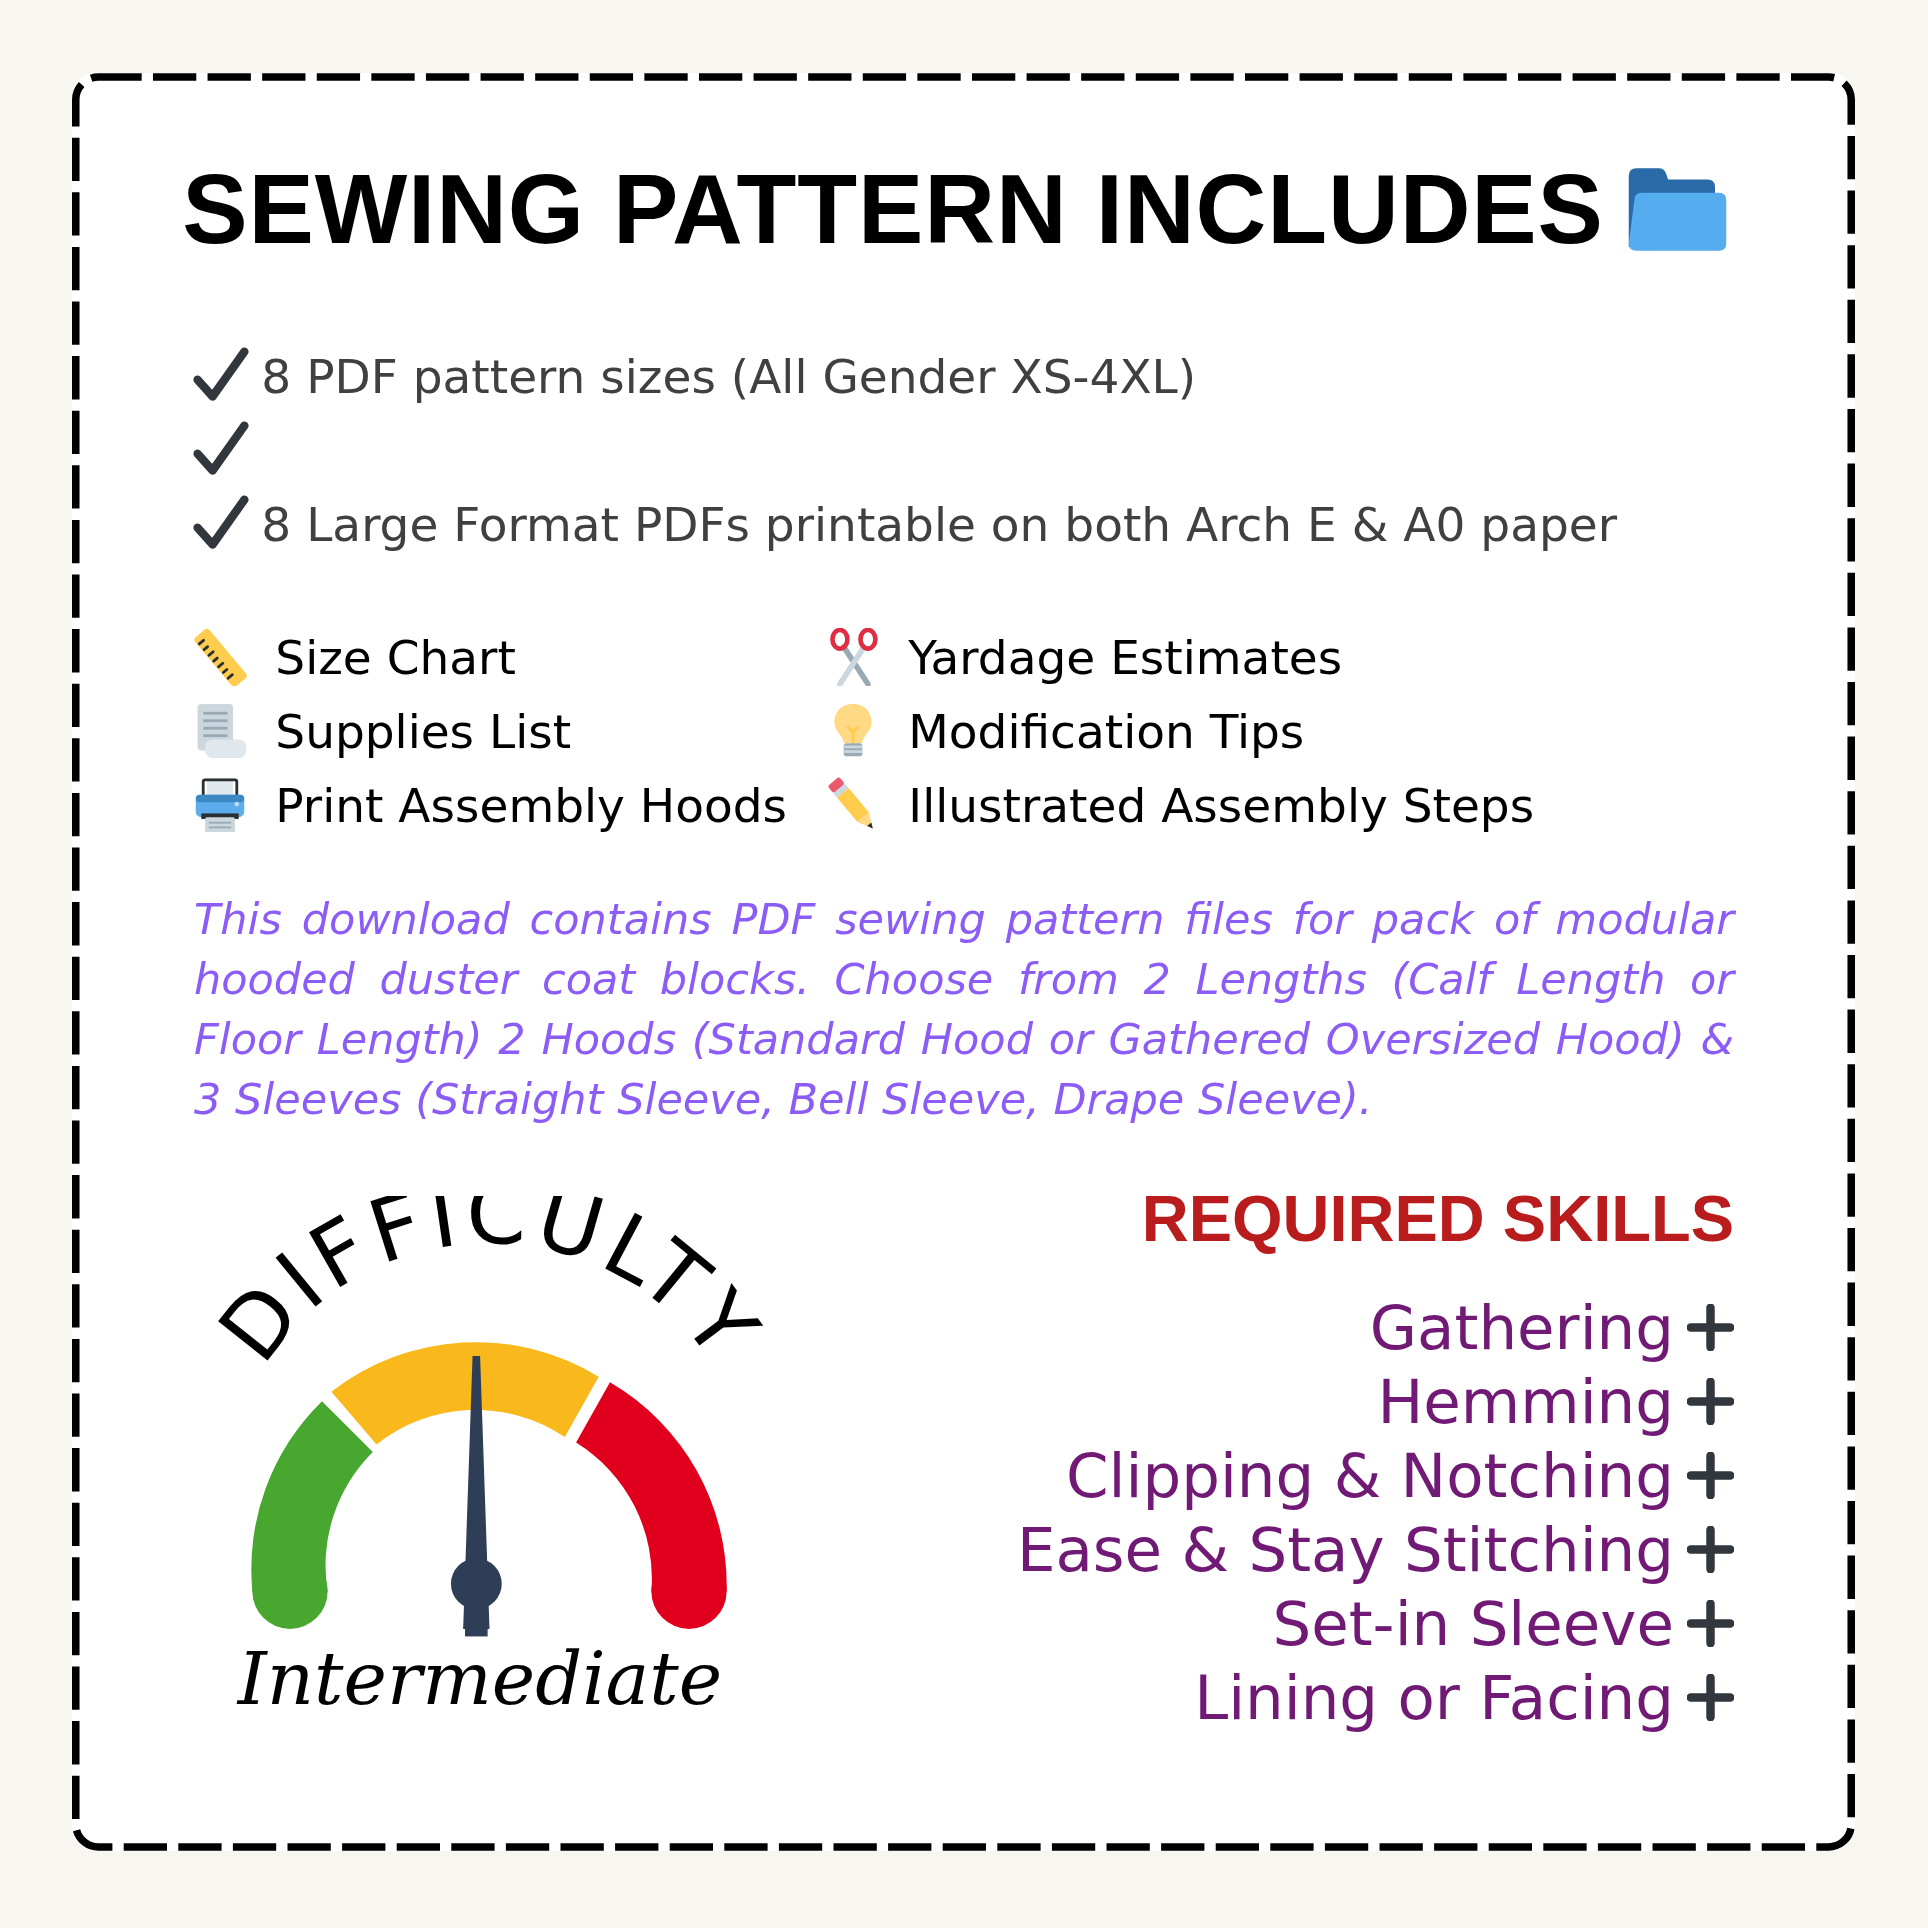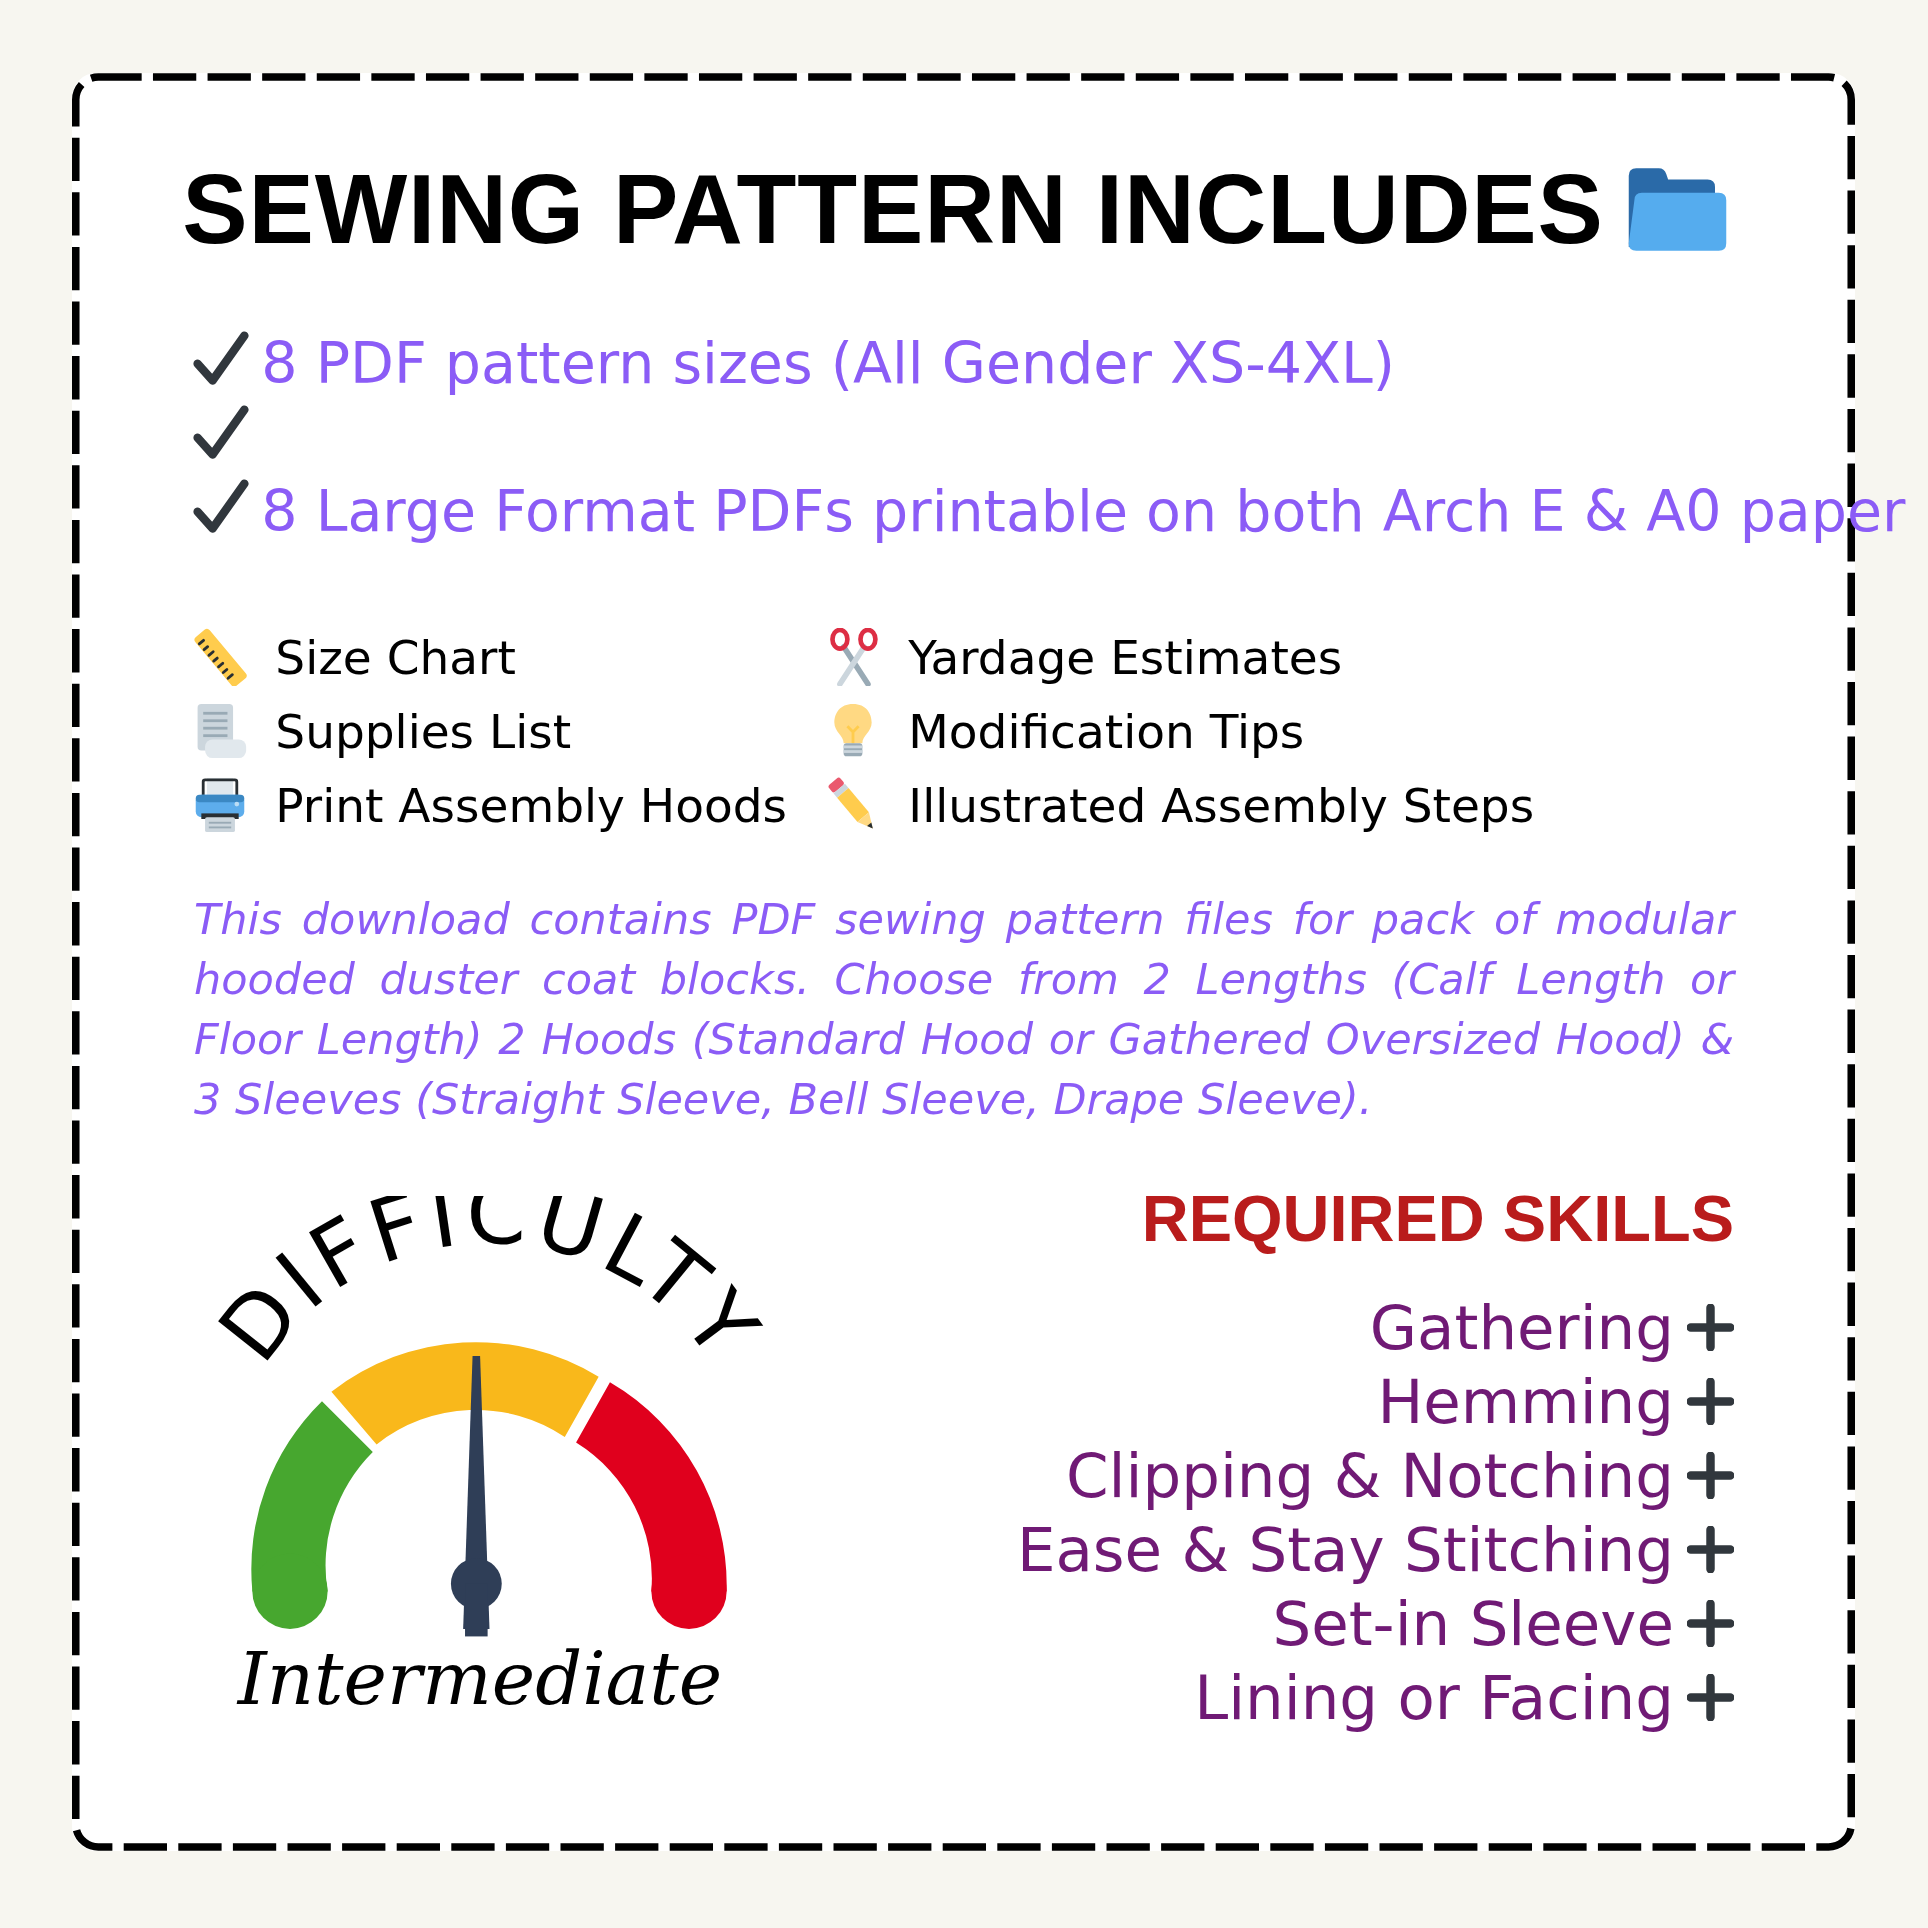--- a/index.html
+++ b/index.html
@@ -38,24 +38,24 @@
     letter-spacing: 0.9px;
     color: #000;
     line-height: 1;
   }
   .check-list {
     position: absolute;
     left: 192px; top: 330px;
     margin: 0; padding: 0; list-style: none;
   }
   .check-item {
-    display: flex; align-items: flex-start;
+    display: flex; align-items: flex-end;
     height: 74px;
-    font-size: 57px;
-    color: #8b5cf6;
+    font-size: 47px;
+    color: #404040;
     white-space: nowrap;
   }
   .check-item .check {
     width: 58px; height: 58px; margin-right: 11.3px; flex: none;
   }
   .inline-icon { width: 53px; height: 53px; margin-left: 13px; flex: none; }
   .feature-grid {
     position: absolute;
     left: 192px; top: 620px;
     display: grid;

